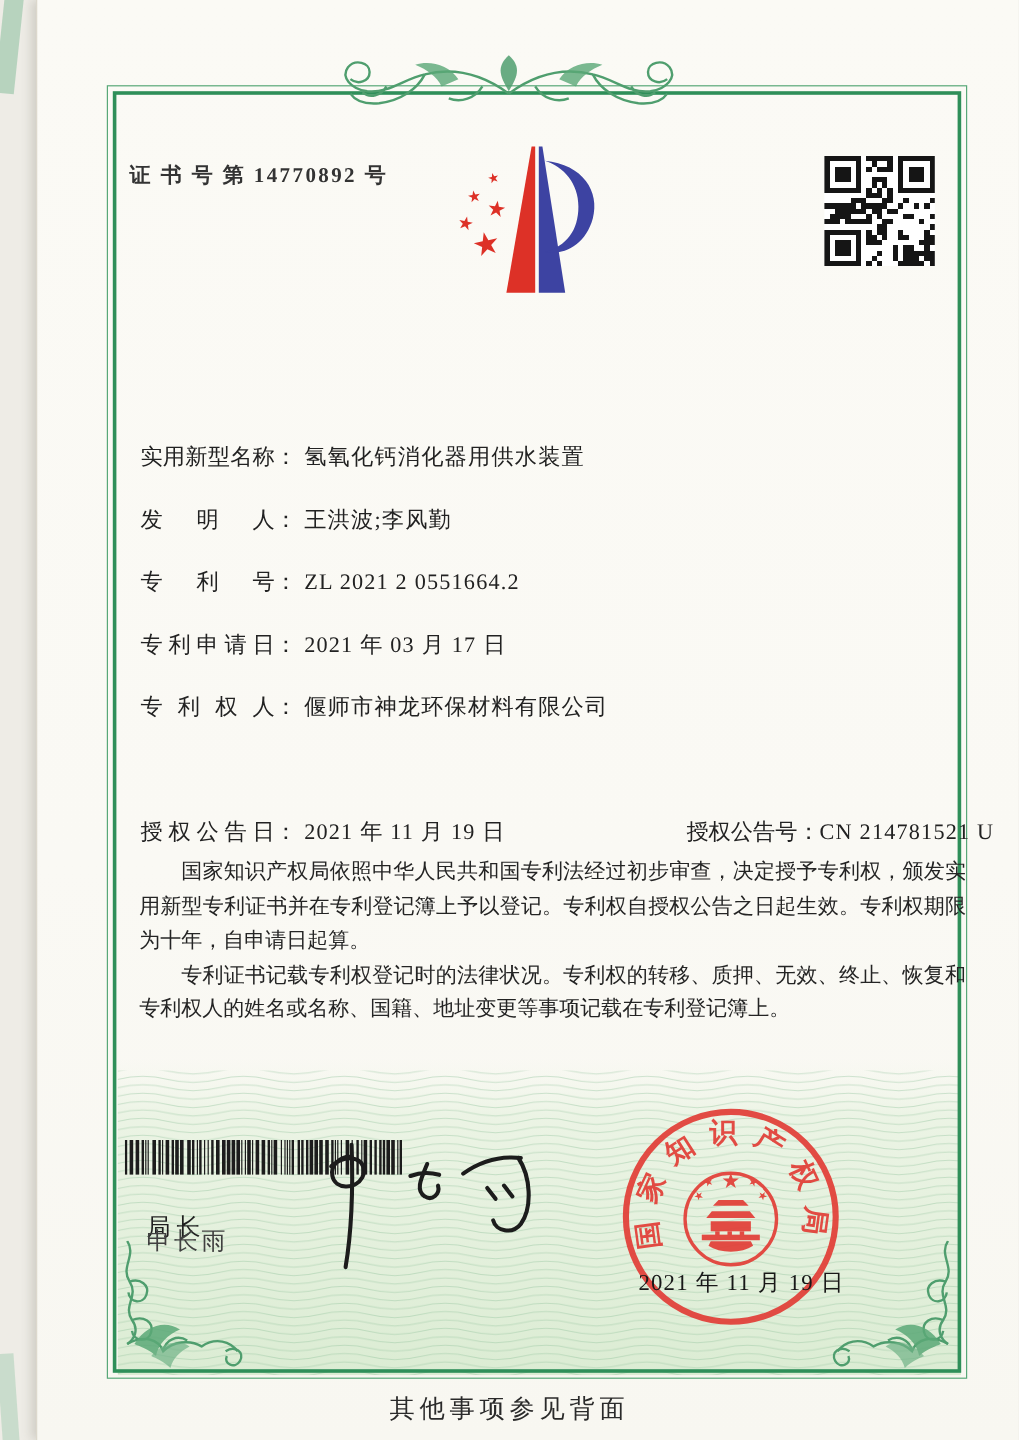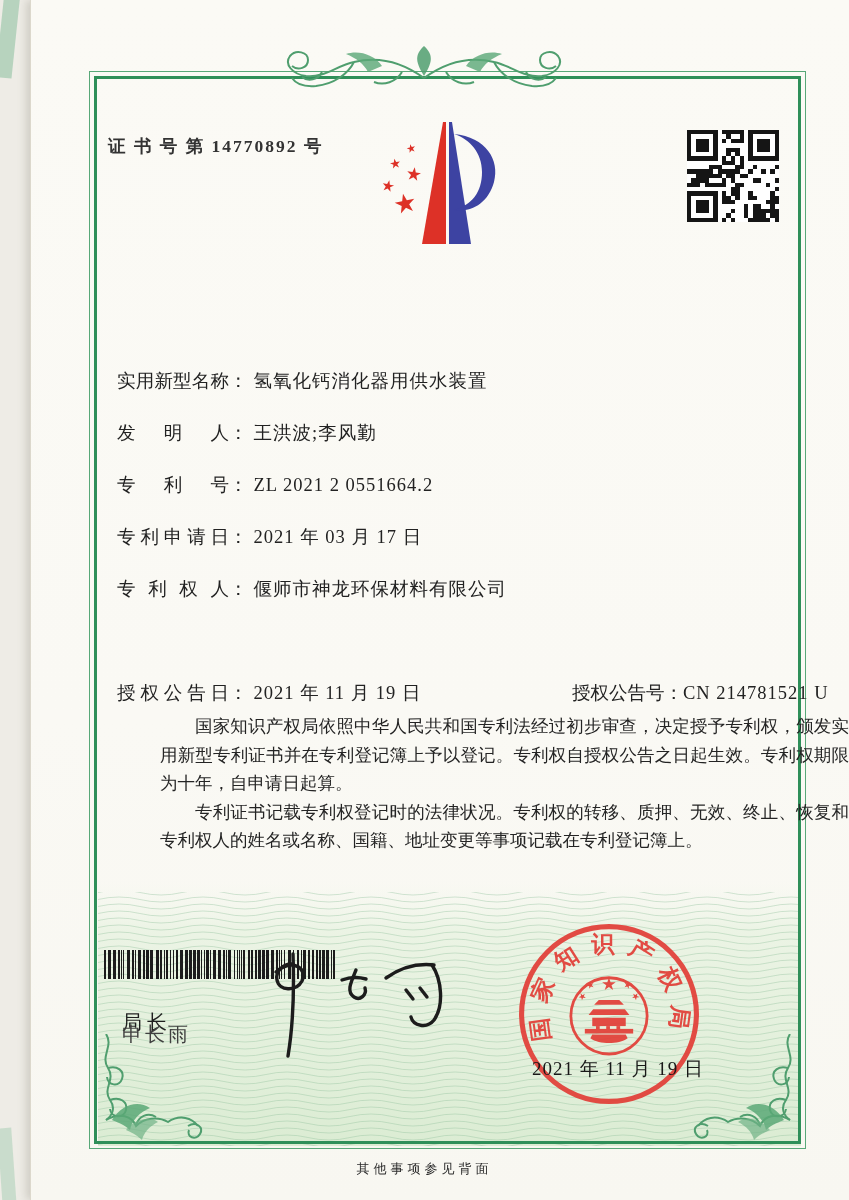--- a/index.html
+++ b/index.html
@@ -36,21 +36,21 @@
   .cert-no{position:absolute;left:108px;top:134px;font-size:17.5px;letter-spacing:2px;color:#333;font-weight:bold;}
   .title{
     position:absolute;left:0;right:0;top:254px;text-align:center;
     font-size:40px;font-weight:700;letter-spacing:9px;color:#1c1c1c;
   }
   .field-row{position:absolute;left:117px;font-size:18.5px;color:#222;white-space:nowrap;}
   .flabel{display:inline-block;width:112px;text-align:justify;text-align-last:justify;vertical-align:bottom;}
   .fcolon{display:inline-block;}
   .fvalue{margin-left:6px;letter-spacing:1px;}
   .grant-no{position:absolute;left:455px;top:0;font-size:18.5px;white-space:nowrap;}
-  .paras{position:absolute;left:116px;top:712px;width:689px;margin-left:44px;}
+  .paras{position:absolute;left:116px;top:712px;width:689px;}
   .paras p{
     margin:0;font-size:17.5px;line-height:28.5px;text-align:justify;
     text-indent:2em;color:#242424;
   }
   .panel-svg{position:absolute;left:98px;top:882px;}
   .ornament-top{position:absolute;left:262px;top:42px;}
   .flourish{position:absolute;}
   .barcode{
     position:absolute;left:104px;top:950px;width:236px;height:29px;
     font-size:0;white-space:nowrap;overflow:hidden;
@@ -58,21 +58,21 @@
   .barcode i{display:inline-block;height:100%;background:#1c1c1c;}
   .director-title{position:absolute;left:122px;top:1009px;font-size:20px;letter-spacing:5px;color:#1f1f1f;}
   .director-name{position:absolute;left:122px;top:1021px;font-size:20px;letter-spacing:3px;color:#404040;}
   .signature{position:absolute;left:246px;top:948px;}
   .seal{position:absolute;left:516px;top:921px;opacity:.93;}
   .seal-date{
     position:absolute;left:532px;top:1056px;font-size:19px;color:#181818;
     letter-spacing:1px;white-space:nowrap;
   }
   .page-num{position:absolute;left:0;right:0;top:1112px;text-align:center;font-size:15px;letter-spacing:2px;color:#2a2a2a;}
-  .back-note{position:absolute;left:0;right:0;top:1160px;text-align:center;font-size:13px;letter-spacing:4px;color:#2a2a2a;}
+  .back-note{position:absolute;left:0;right:0;top:1160px;text-align:center;font-size:21px;letter-spacing:4px;color:#2a2a2a;}
   .qr{position:absolute;left:687px;top:130px;width:92px;height:92px;}
   .logo{position:absolute;left:350px;top:112px;}
 </style>
 </head>
 <body>
 
 <div class="page">
 
   <div class="paper"></div>
   <div class="cover-sliver-top"></div>

